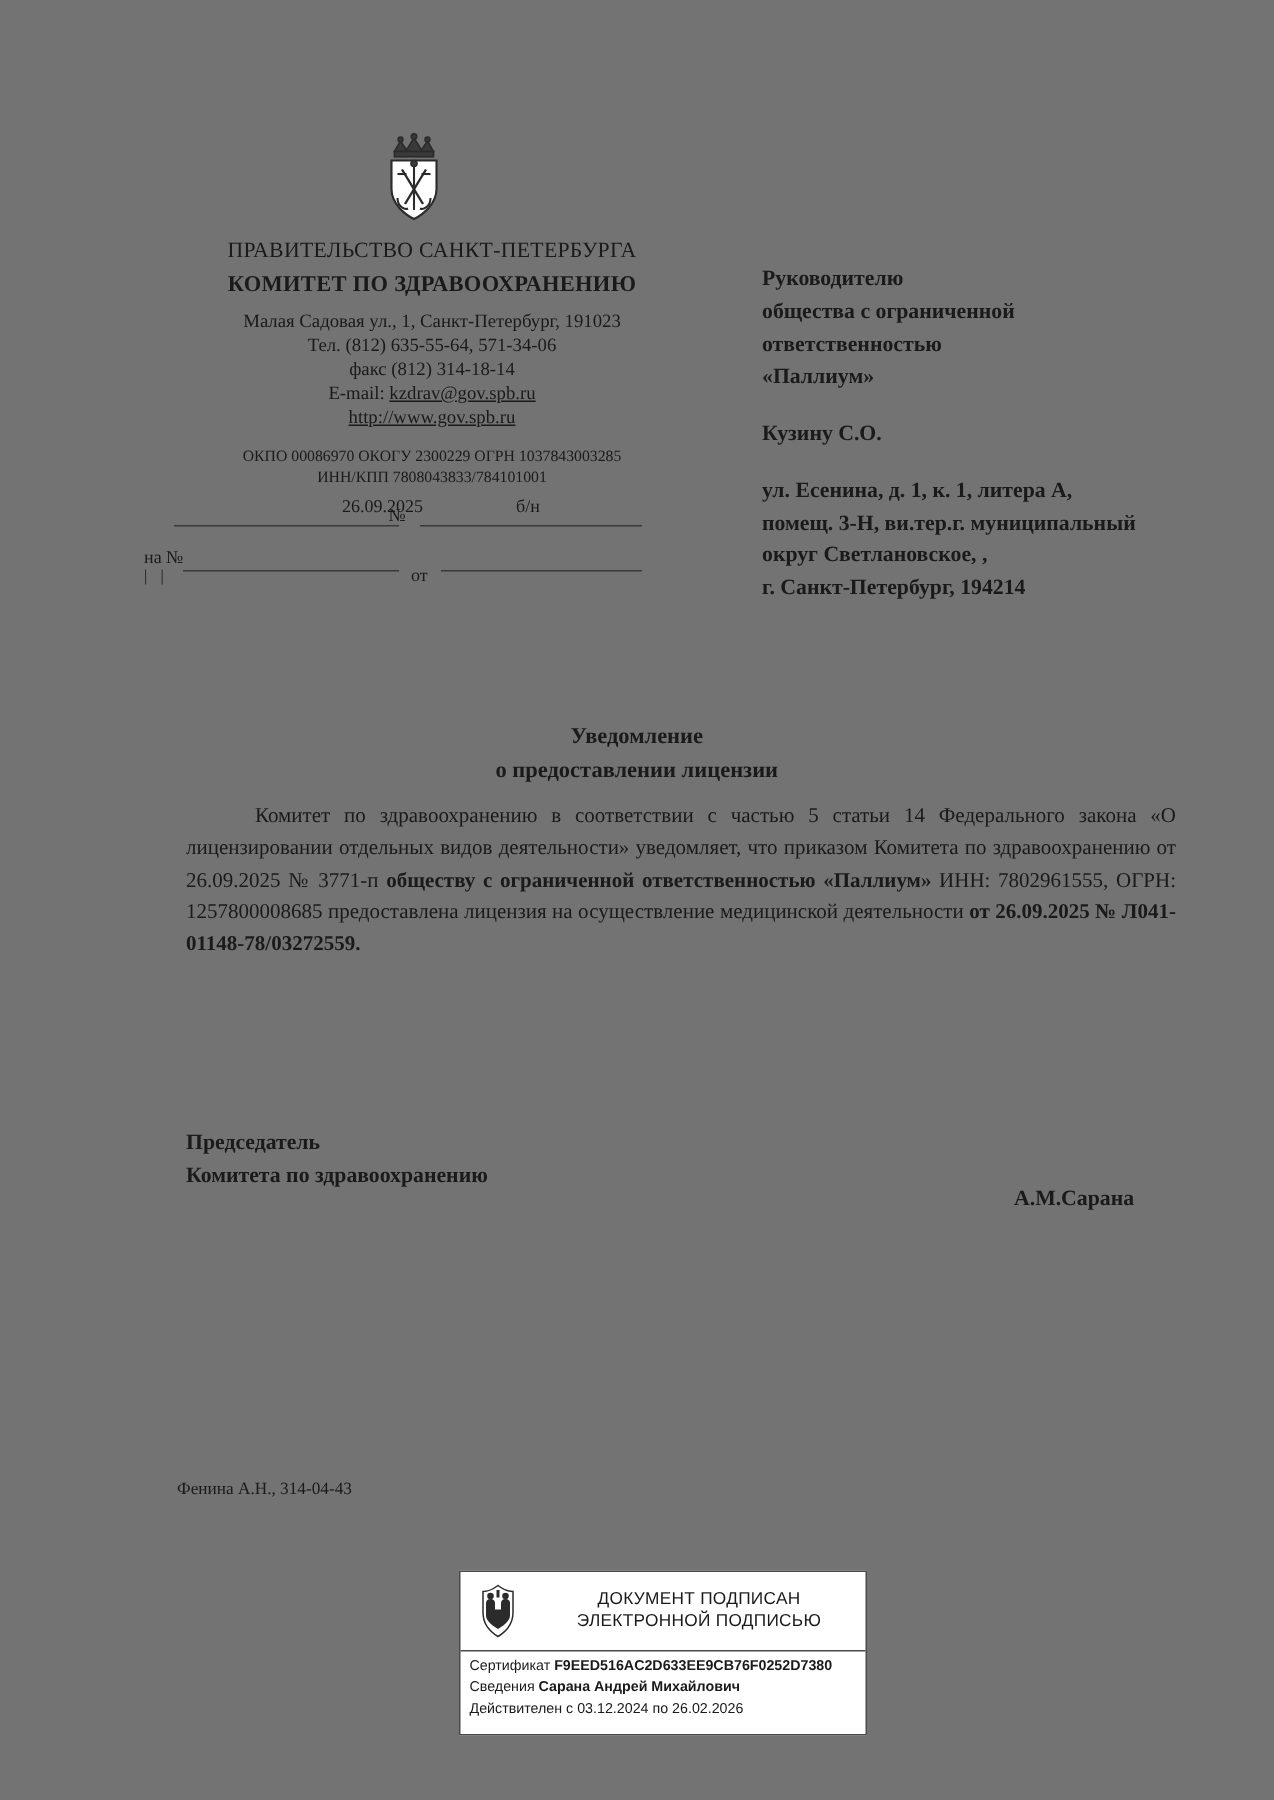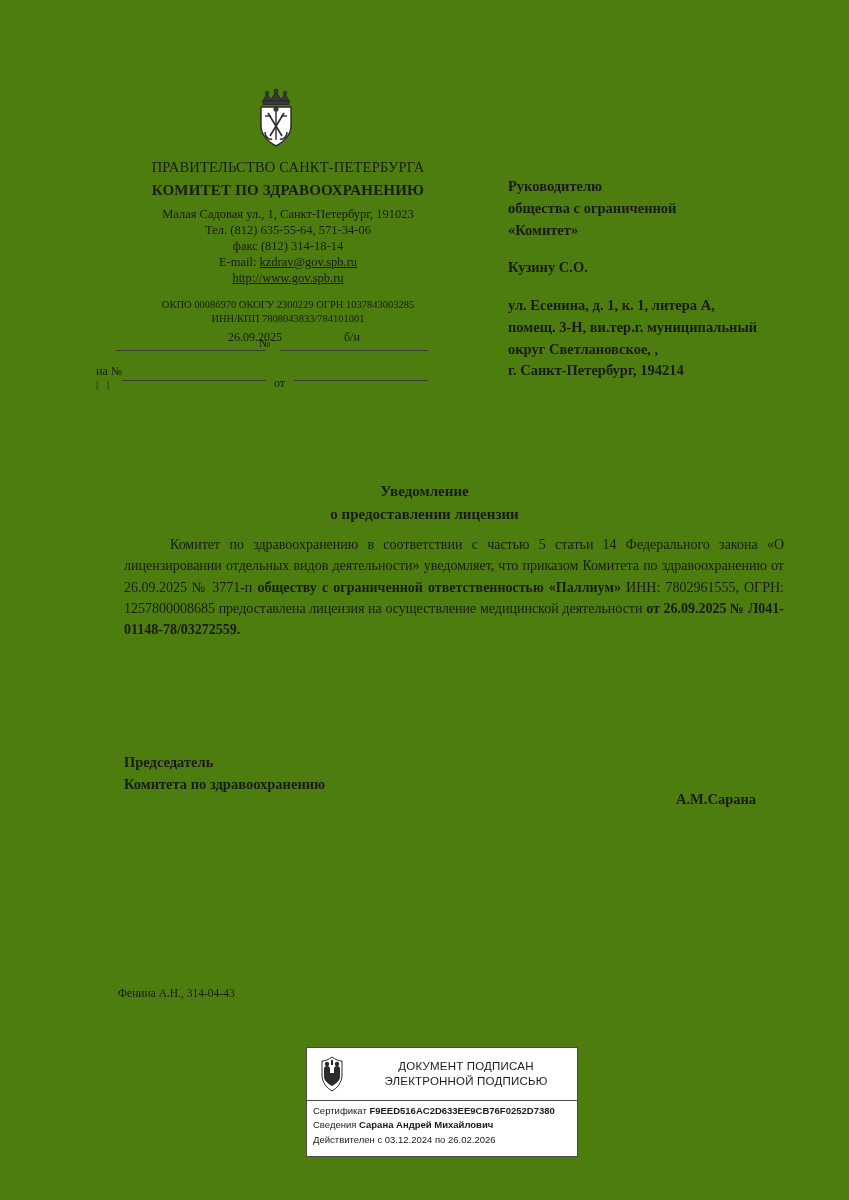--- a/index.html
+++ b/index.html
@@ -11,21 +11,21 @@
     width: 849px;
     height: 1200px;
     position: relative;
     font-family: "Liberation Serif", serif;
     color: #1a1a1a;
     overflow: hidden;
   }
   .page {
     position: absolute;
     inset: 0;
-    background: #4d7c0f;
+    background: #737373;
   }
 
   
   .emblem {
     position: absolute;
     left: 246px;
     top: 88px;
     width: 60px;
     height: 62px;
   }
@@ -293,21 +293,22 @@
       <span class="rule" style="left:26px; top:20px; width:144px;"></span>
       <span class="ref-ot">от</span>
       <span class="rule" style="left:198px; top:20px; width:134px;"></span>
       <span class="ref-brackets">| |</span>
     </div>
   </div>
 
   <div class="addressee">
     <div>Руководителю</div>
     <div>общества с ограниченной</div>
-    <div>«Комитет»</div>
+    <div>ответственностью</div>
+    <div>«Паллиум»</div>
     <div class="gap"></div>
     <div>Кузину С.О.</div>
     <div class="gap"></div>
     <div>ул. Есенина, д. 1, к. 1, литера А,</div>
     <div>помещ. 3-Н, ви.тер.г. муниципальный</div>
     <div>округ Светлановское, ,</div>
     <div>г. Санкт-Петербург, 194214</div>
   </div>
 
   <div class="doc-title">

